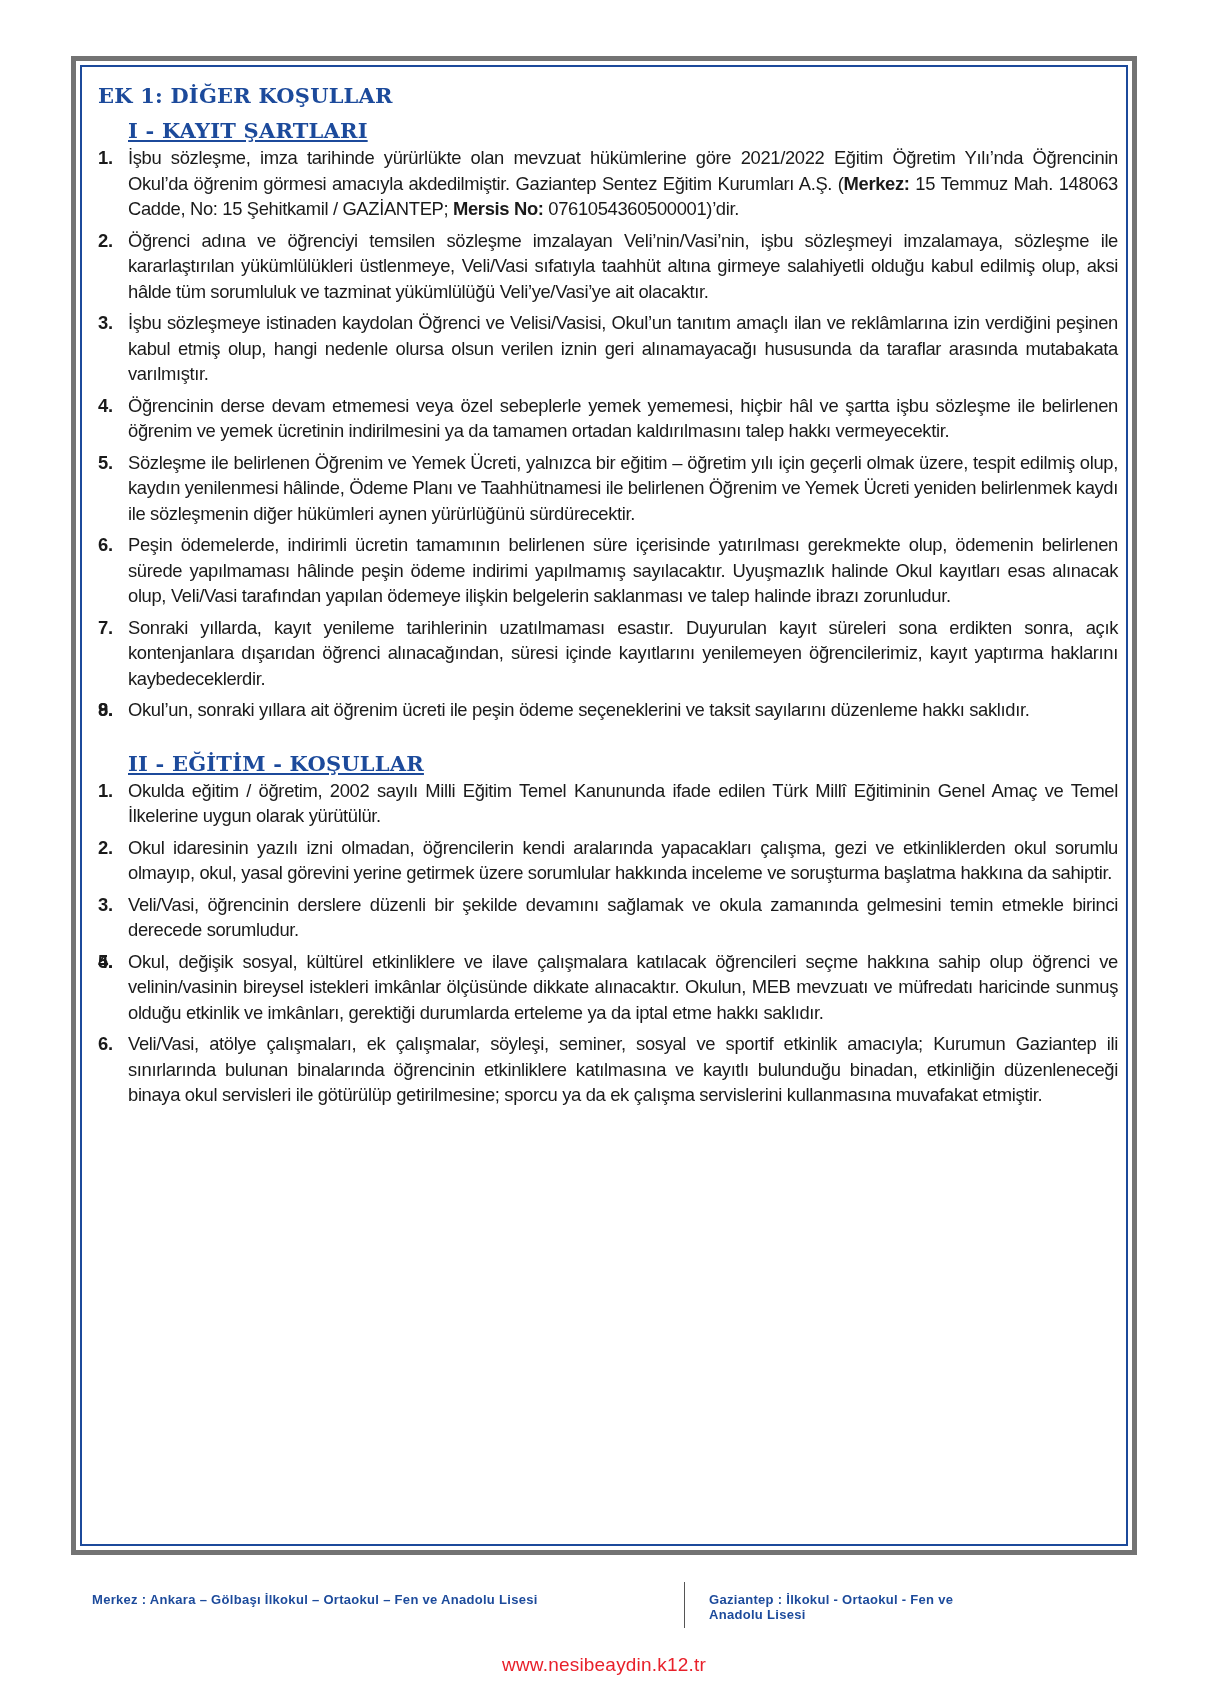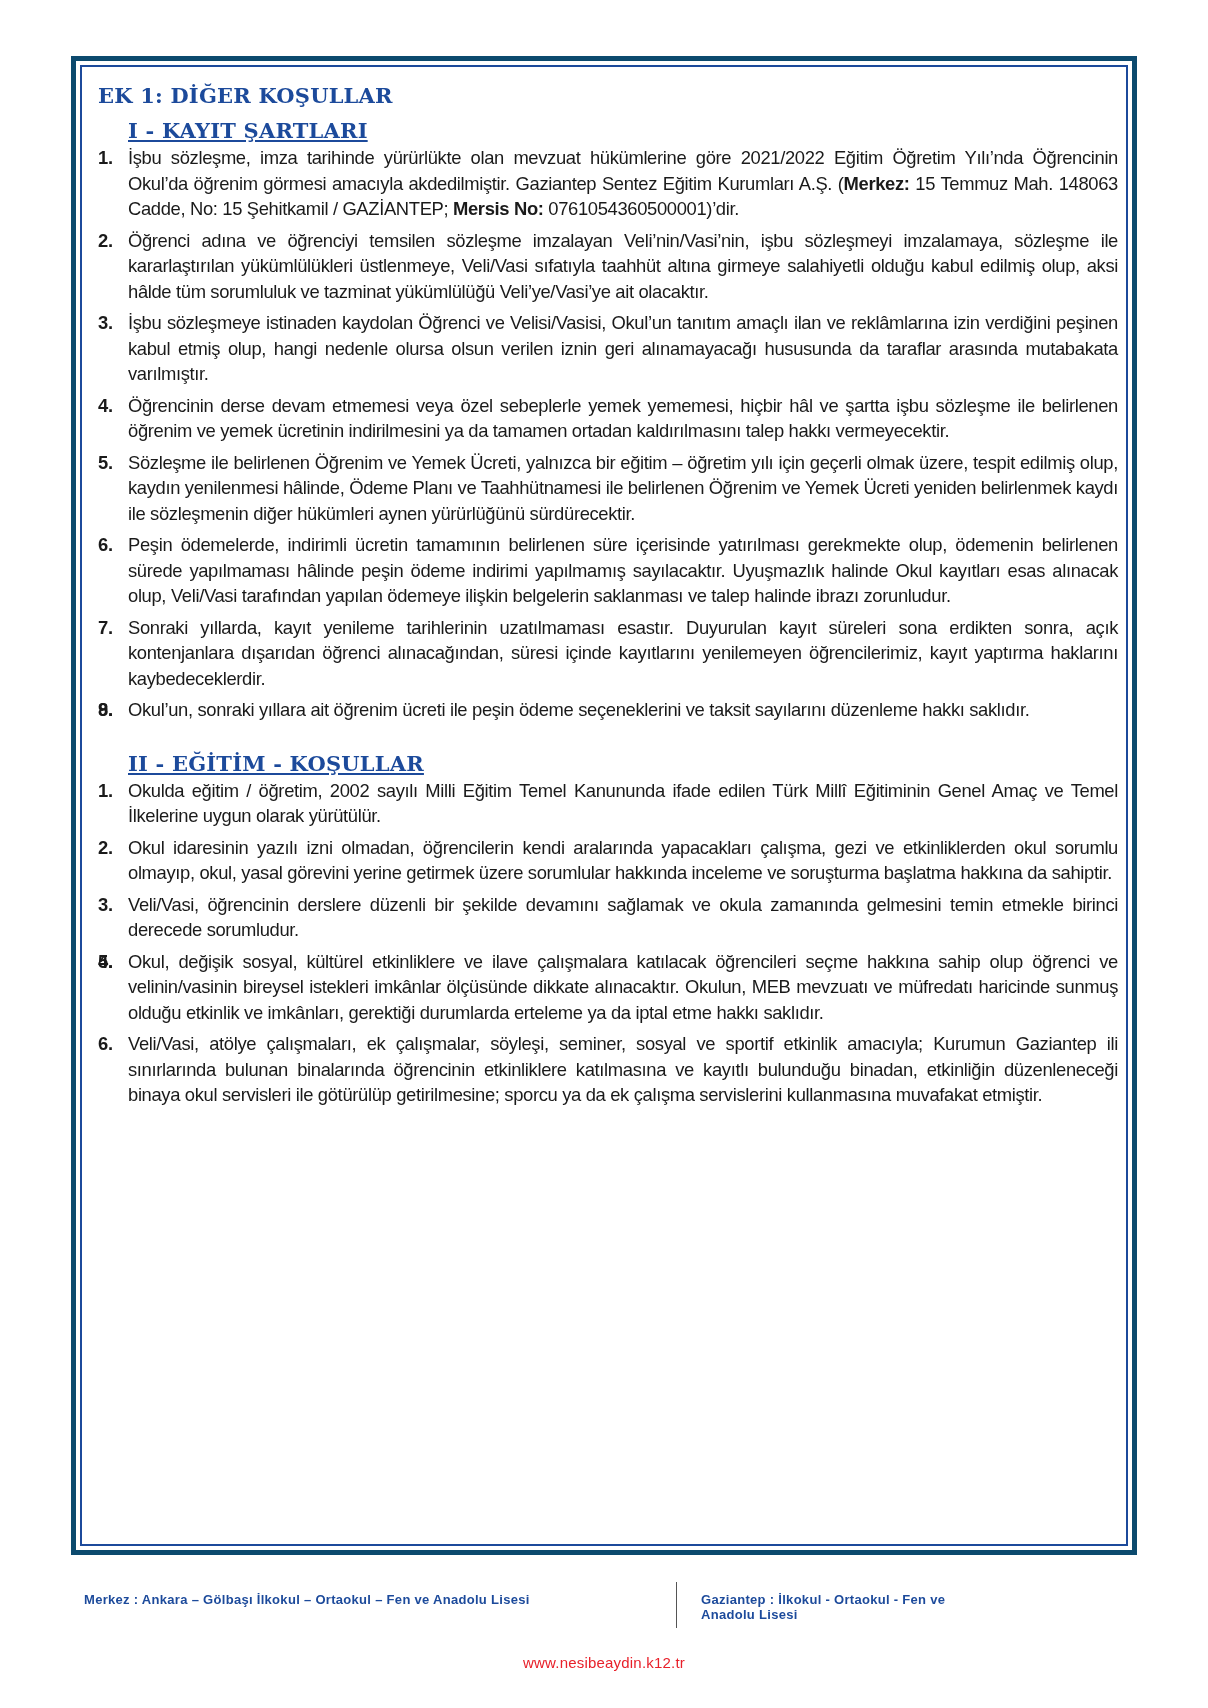--- a/index.html
+++ b/index.html
@@ -1,19 +1,19 @@
 <!DOCTYPE html>
 <html><head>
 <meta charset="utf-8">
 <style>
   html, body { margin: 0; padding: 0; background: #ffffff; }
   body { width: 1208px; height: 1708px; position: relative; overflow: hidden; }
   .frame-outer {
     position: absolute; left: 71px; top: 56px; width: 1056px; height: 1489px;
-    border: 5px solid #0c4a6e; box-sizing: content-box;
+    border: 5px solid #737373; box-sizing: content-box;
   }
   .frame-inner {
     position: absolute; left: 4px; top: 4px; right: 4px; bottom: 4px;
     border: 2px solid #1c4a9b;
   }
   .content {
     position: absolute; left: 22px; top: 22px; right: 14px;
     font-family: "Liberation Sans", sans-serif; color: #1a1a1a;
   }
   .doc-title {
@@ -29,30 +29,30 @@
   .item {
     position: relative; padding-left: 30px; font-size: 18.4px; line-height: 25.5px;
     text-align: justify; margin-bottom: 6px; transform-origin: left top;
     letter-spacing: -0.35px;
   }
   .item-num {
     position: absolute; left: 0; top: 0; font-weight: bold; color: #1a1a1a;
   }
   .item-text b { font-weight: bold; }
   .footer {
-    position: absolute; top: 1582px; left: 4px; width: 976px; height: 50px;
+    position: absolute; top: 1582px; left: 12px; width: 976px; height: 50px;
     font-family: "Liberation Sans", sans-serif; font-weight: bold; color: #1c4a9b;
     font-size: 13px;
   }
   .footer-left { position: absolute; left: 80px; top: 10px; letter-spacing: 0.3px; }
   .footer-divider { position: absolute; left: 672px; top: 0; width: 1px; height: 46px; background: #555; }
   .footer-right { position: absolute; left: 697px; top: 10px; letter-spacing: 0.3px; }
   .website {
     position: absolute; top: 1654px; left: 0; width: 1208px; text-align: center;
-    font-family: "Liberation Sans", sans-serif; color: #e8202a; font-size: 15px; letter-spacing: 0.2px;
+    font-family: "Liberation Sans", sans-serif; color: #e8202a; font-size: 19px; letter-spacing: 0.2px;
   }
 </style>
 </head>
 <body>
 
 <div class="frame-outer">
   <div class="frame-inner"></div>
   <div class="content">
     <h1 class="doc-title">EK 1: DİĞER KOŞULLAR</h1>
 

